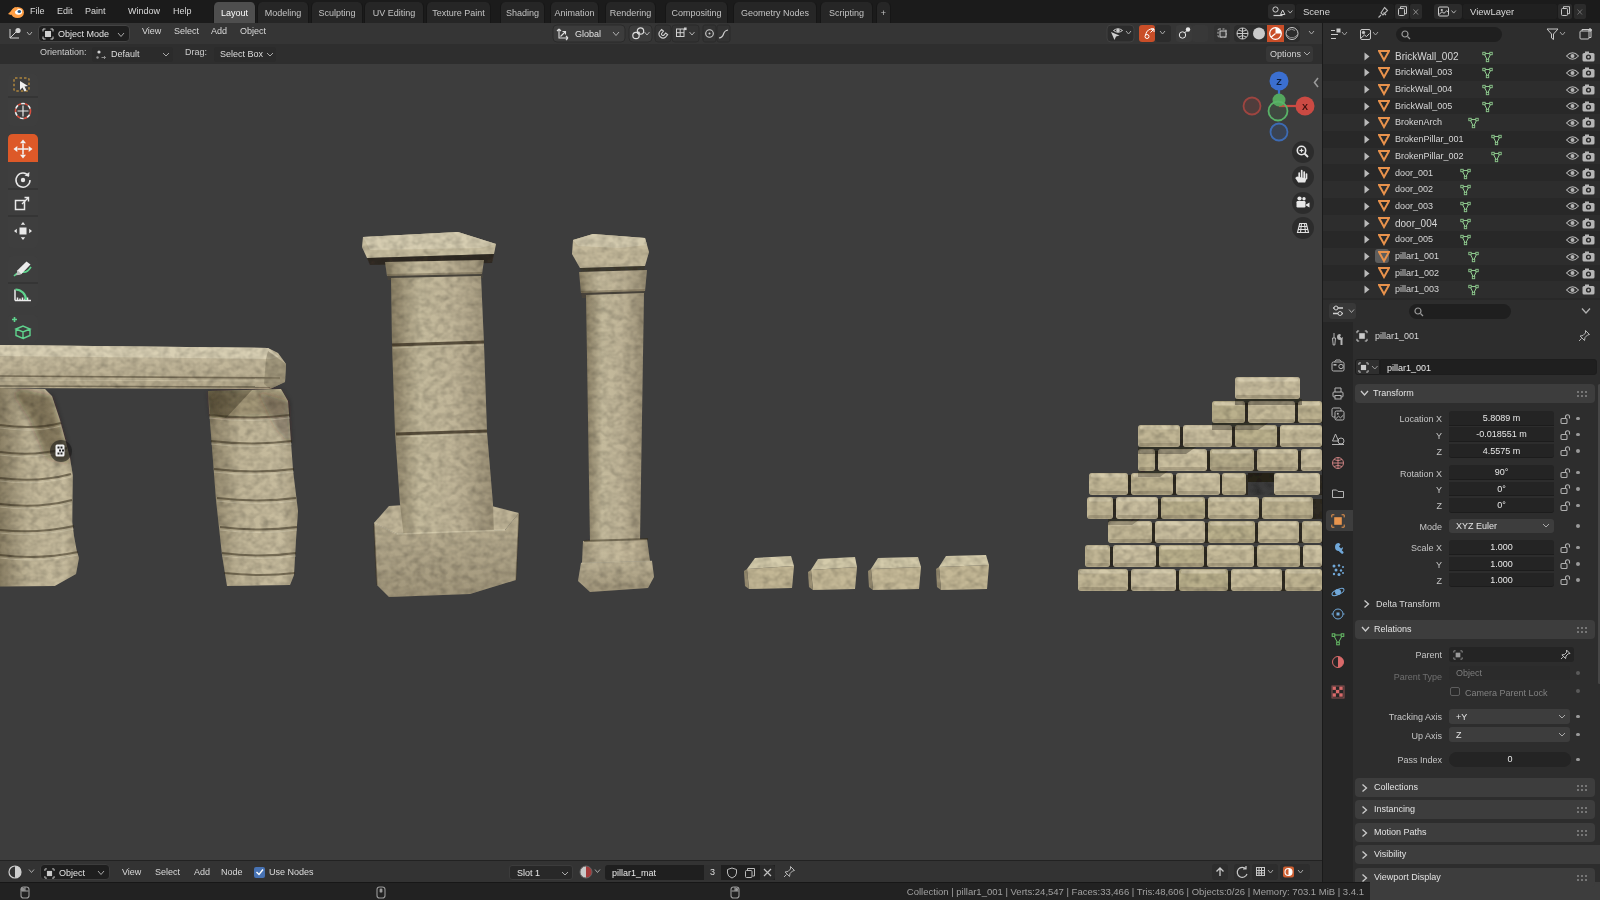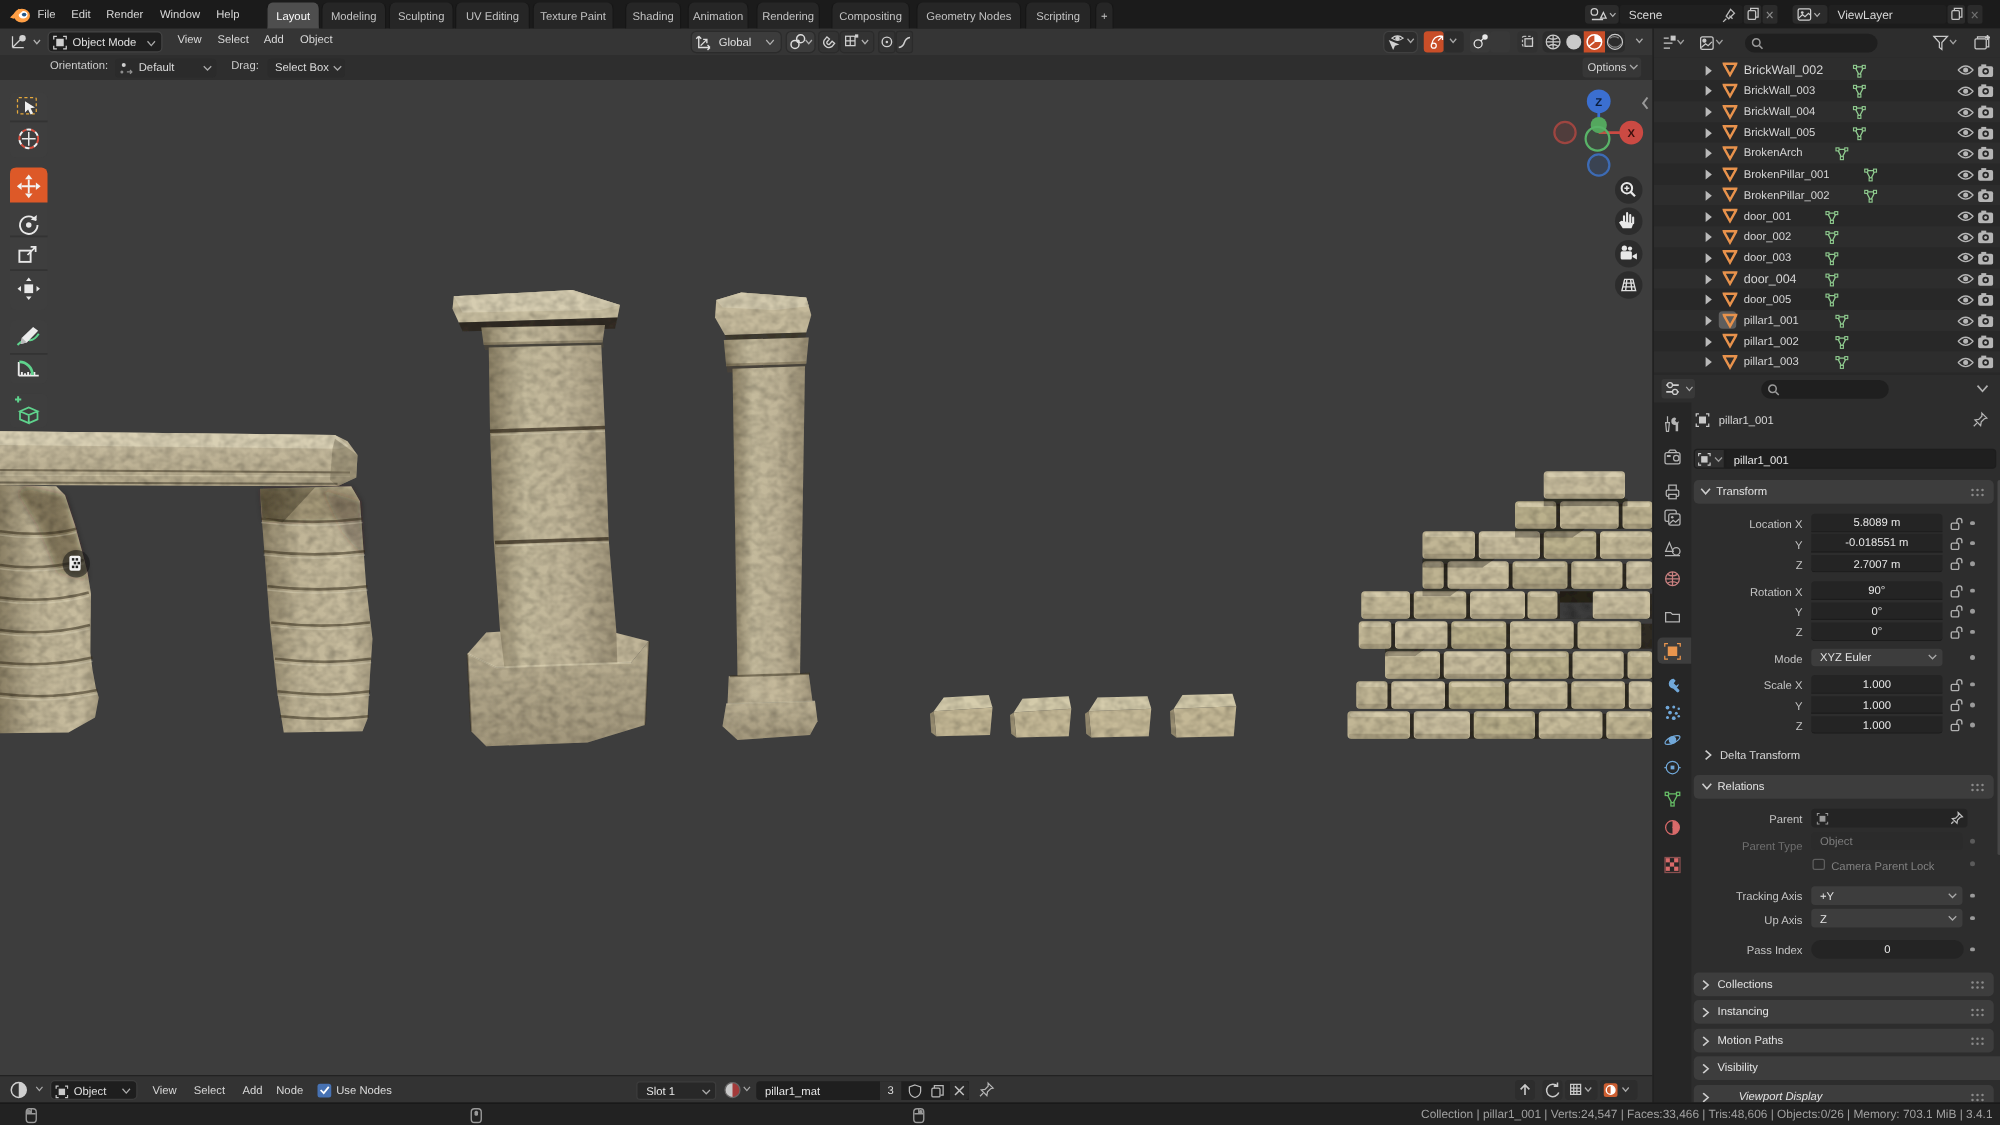--- a/index.html
+++ b/index.html
@@ -10,42 +10,42 @@
 .menu { position:absolute; top:6px; color:#d9d9d9; font-size:9px; }
 .tab { position:absolute; top:2px; height:21px; line-height:22px; text-align:center;
   background:#262626; color:#c3c3c3; border-radius:5px 5px 0 0; font-size:9px;
   border-left:1px solid #161616; border-right:1px solid #161616;}
 .tab.active { background:#4e4e4e; color:#fdfdfd; }
 #vheader { left:0; top:23px; width:1322px; height:21px; background:#353535; }
 #tools { left:0; top:44px; width:1322px; height:20px; background:#2e2e2e; }
 #viewport { left:0; top:64px; width:1322px; height:796px; background:#3d3d3d; }
 #shaderbar { left:0; top:860px; width:1322px; height:22px; background:#333333; border-top:1px solid #222;}
 #rightcol { left:1322px; top:23px; width:278px; height:859px; background:#2d2d2d; border-left:1px solid #1a1a1a;}
-#statusbar { left:0; top:882px; width:1600px; height:18px; background:#222222; border-top:1px solid #171717;padding-left:29px;}
+#statusbar { left:0; top:882px; width:1370px; height:18px; background:#222222; border-top:1px solid #171717;padding-left:29px;}
 .btn { position:absolute; background:#282828; border:1px solid #3f3f3f; border-radius:4px;
   color:#e2e2e2; font-size:9px; }
 .field { position:absolute; background:#1f1f1f; border-radius:3px; color:#e8e8e8; font-size:9px; }
 .ddown { position:absolute; background:#3a3a3a; border-radius:3px; color:#e8e8e8; font-size:9px; }
 .sechead { position:absolute; left:1354px; width:240px; height:19px; background:#3d3d3d;
   border-radius:4px; color:#e3e3e3; font-size:9px; line-height:19px; }
 .lbl { position:absolute; color:#c5c5c5; font-size:9px; text-align:right; }
 </style>
 </head>
 <body>
 
 <div class="abs" id="topbar">
   <svg class="abs" style="left:7px;top:3px" width="18" height="17" viewBox="0 0 18 17">
     <ellipse cx="10.5" cy="9.5" rx="6.5" ry="5.5" fill="#ff9f45"></ellipse>
     <ellipse cx="11.5" cy="8.8" rx="3.6" ry="3" fill="#fff"></ellipse>
     <ellipse cx="12.3" cy="8.6" rx="1.8" ry="1.5" fill="#265787"></ellipse>
     <path d="M1 11 L8 4 L11 6 L4 12 Z" fill="#ff9f45"></path>
   </svg>
   <div class="menu" style="left:30px">File</div>
   <div class="menu" style="left:57px">Edit</div>
-  <div class="menu" style="left:85px">Render</div>
+  <div class="menu" style="left:85px">Paint</div>
   <div class="menu" style="left:128px">Window</div>
   <div class="menu" style="left:173px">Help</div>
   <div class="tab active" style="left:213px;width:43px">Layout</div>
   <div class="tab" style="left:257px;width:52px">Modeling</div>
   <div class="tab" style="left:311px;width:52px">Sculpting</div>
   <div class="tab" style="left:364px;width:60px">UV Editing</div>
   <div class="tab" style="left:426px;width:65px">Texture Paint</div>
   <div class="tab" style="left:500px;width:45px">Shading</div>
   <div class="tab" style="left:550px;width:49px">Animation</div>
   <div class="tab" style="left:605px;width:51px">Rendering</div>
@@ -1196,21 +1196,21 @@
 </svg>
 <div class="abs" style="left:253px;top:116.5px;width:3.5px;height:3.5px;border-radius:2px;background:#9a9a9a"></div>
 <div class="lbl" style="left:32px;top:130.6px;width:87px;">Y</div>
 <div class="field" style="left:126px;top:127.4px;width:105px;height:14.6px;background:#242424;border-radius:0;border-bottom:1px solid #1c1c1c;text-align:center;line-height:15px">-0.018551 m</div>
 <svg class="abs" style="left:237px;top:128.9px" width="11" height="12" viewBox="0 0 11 12">
 <rect x="1" y="5.5" width="6" height="5" rx="1" fill="none" stroke="#b0b0b0" stroke-width="1.1"></rect>
 <path d="M5.5 5.5 v-1.8 a2 2 0 0 1 4 0 v1.8" fill="none" stroke="#b0b0b0" stroke-width="1.1"></path>
 </svg>
 <div class="abs" style="left:253px;top:132.9px;width:3.5px;height:3.5px;border-radius:2px;background:#9a9a9a"></div>
 <div class="lbl" style="left:32px;top:147.0px;width:87px;">Z</div>
-<div class="field" style="left:126px;top:143.8px;width:105px;height:14.6px;background:#242424;border-radius:0 0 3px 3px;border-bottom:1px solid #1c1c1c;text-align:center;line-height:15px">2.7007 m</div>
+<div class="field" style="left:126px;top:143.8px;width:105px;height:14.6px;background:#242424;border-radius:0 0 3px 3px;border-bottom:1px solid #1c1c1c;text-align:center;line-height:15px">4.5575 m</div>
 <svg class="abs" style="left:237px;top:145.3px" width="11" height="12" viewBox="0 0 11 12">
 <rect x="1" y="5.5" width="6" height="5" rx="1" fill="none" stroke="#b0b0b0" stroke-width="1.1"></rect>
 <path d="M5.5 5.5 v-1.8 a2 2 0 0 1 4 0 v1.8" fill="none" stroke="#b0b0b0" stroke-width="1.1"></path>
 </svg>
 <div class="abs" style="left:253px;top:149.3px;width:3.5px;height:3.5px;border-radius:2px;background:#9a9a9a"></div>
 <div class="lbl" style="left:32px;top:168.6px;width:87px;">Rotation X</div>
 <div class="field" style="left:126px;top:165.4px;width:105px;height:14.6px;background:#242424;border-radius:3px 3px 0 0;border-bottom:1px solid #1c1c1c;text-align:center;line-height:15px">90°</div>
 <svg class="abs" style="left:237px;top:166.9px" width="11" height="12" viewBox="0 0 11 12">
 <rect x="1" y="5.5" width="6" height="5" rx="1" fill="none" stroke="#b0b0b0" stroke-width="1.1"></rect>
 <path d="M5.5 5.5 v-1.8 a2 2 0 0 1 4 0 v1.8" fill="none" stroke="#b0b0b0" stroke-width="1.1"></path>
@@ -1374,21 +1374,21 @@
             <circle cx="10" cy="2" r="1"></circle>
             <circle cx="2" cy="6" r="1"></circle>
             <circle cx="6" cy="6" r="1"></circle>
             <circle cx="10" cy="6" r="1"></circle>
           </g>
 </svg></div>
 <div class="sechead" style="left:32px;top:567.5px;width:240px;">
 <svg class="abs" style="left:6px;top:6px" width="9" height="8">
           <path d="M1.5 0.5 l4 3.5 -4 3.5" stroke="#ccc" fill="none" stroke-width="1.3"></path>
         </svg>
-<span style="margin-left:36px;font-style:italic;">Viewport Display</span>
+<span style="margin-left:19px;">Viewport Display</span>
 <svg class="abs" style="right:5px;top:6px" width="14" height="8" viewBox="0 0 14 8">
 <g fill="#8a8a8a">
             <circle cx="2" cy="2" r="1"></circle>
             <circle cx="6" cy="2" r="1"></circle>
             <circle cx="10" cy="2" r="1"></circle>
             <circle cx="2" cy="6" r="1"></circle>
             <circle cx="6" cy="6" r="1"></circle>
             <circle cx="10" cy="6" r="1"></circle>
           </g>
 </svg></div>

